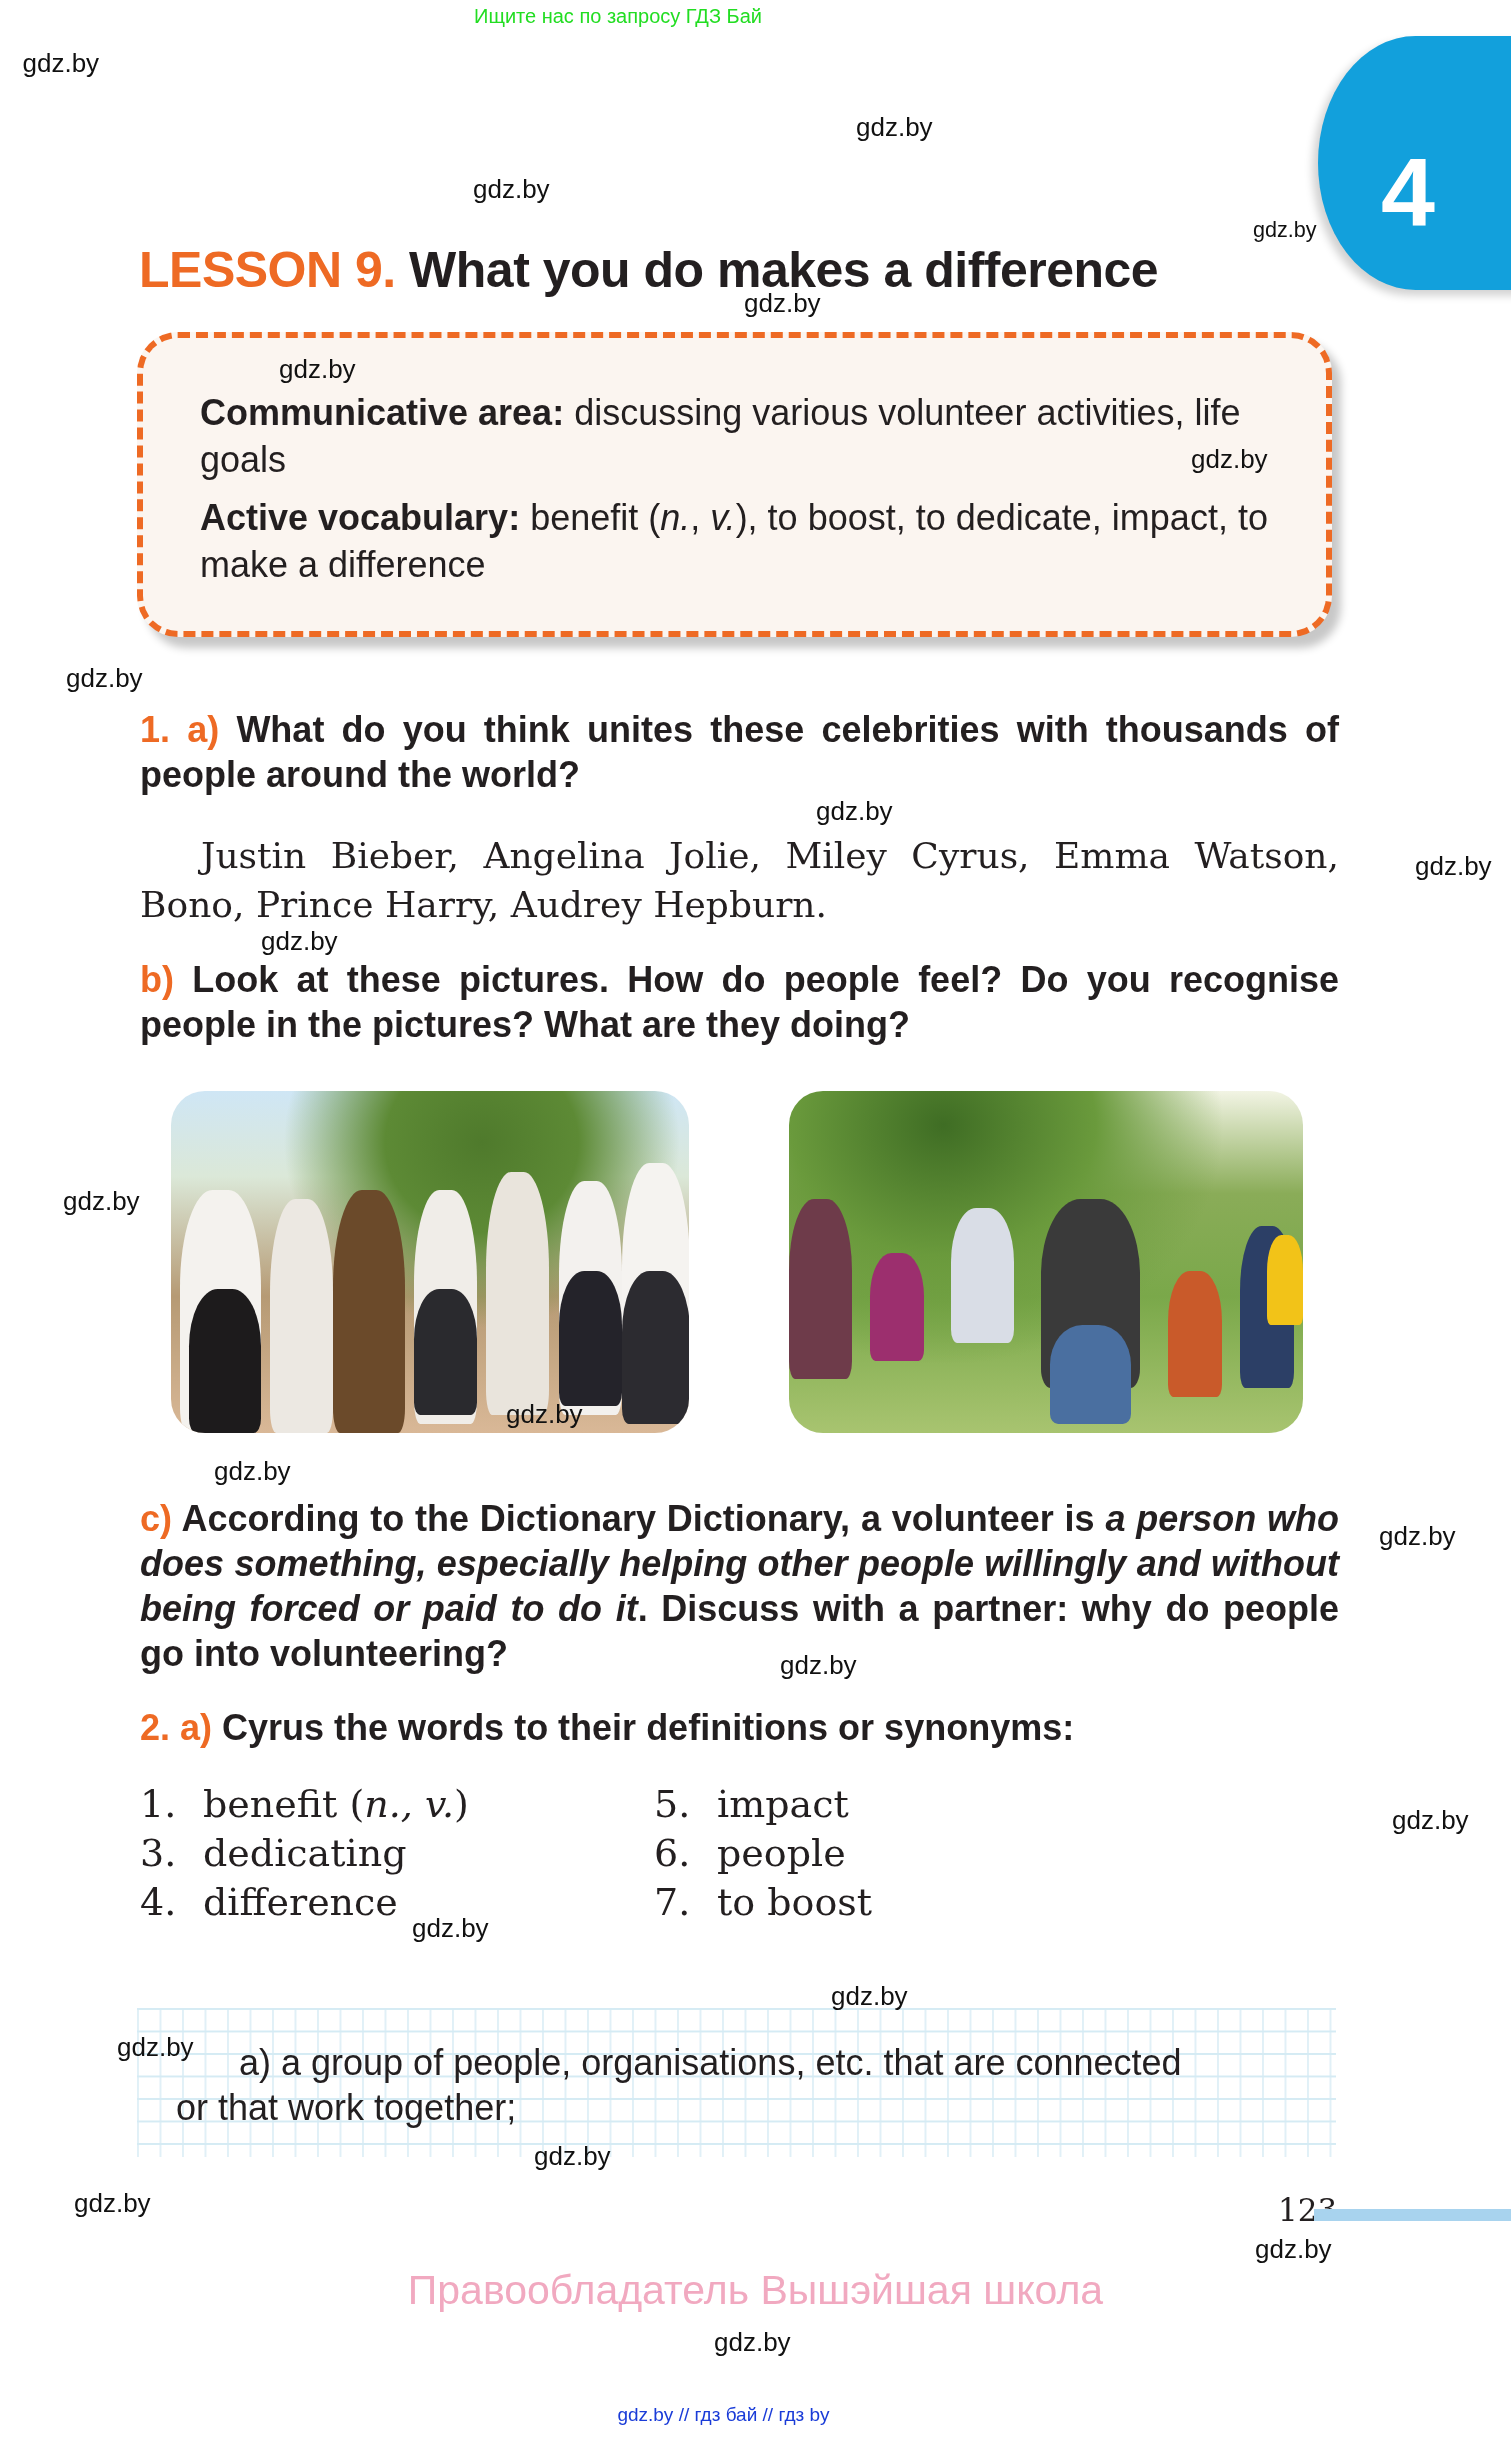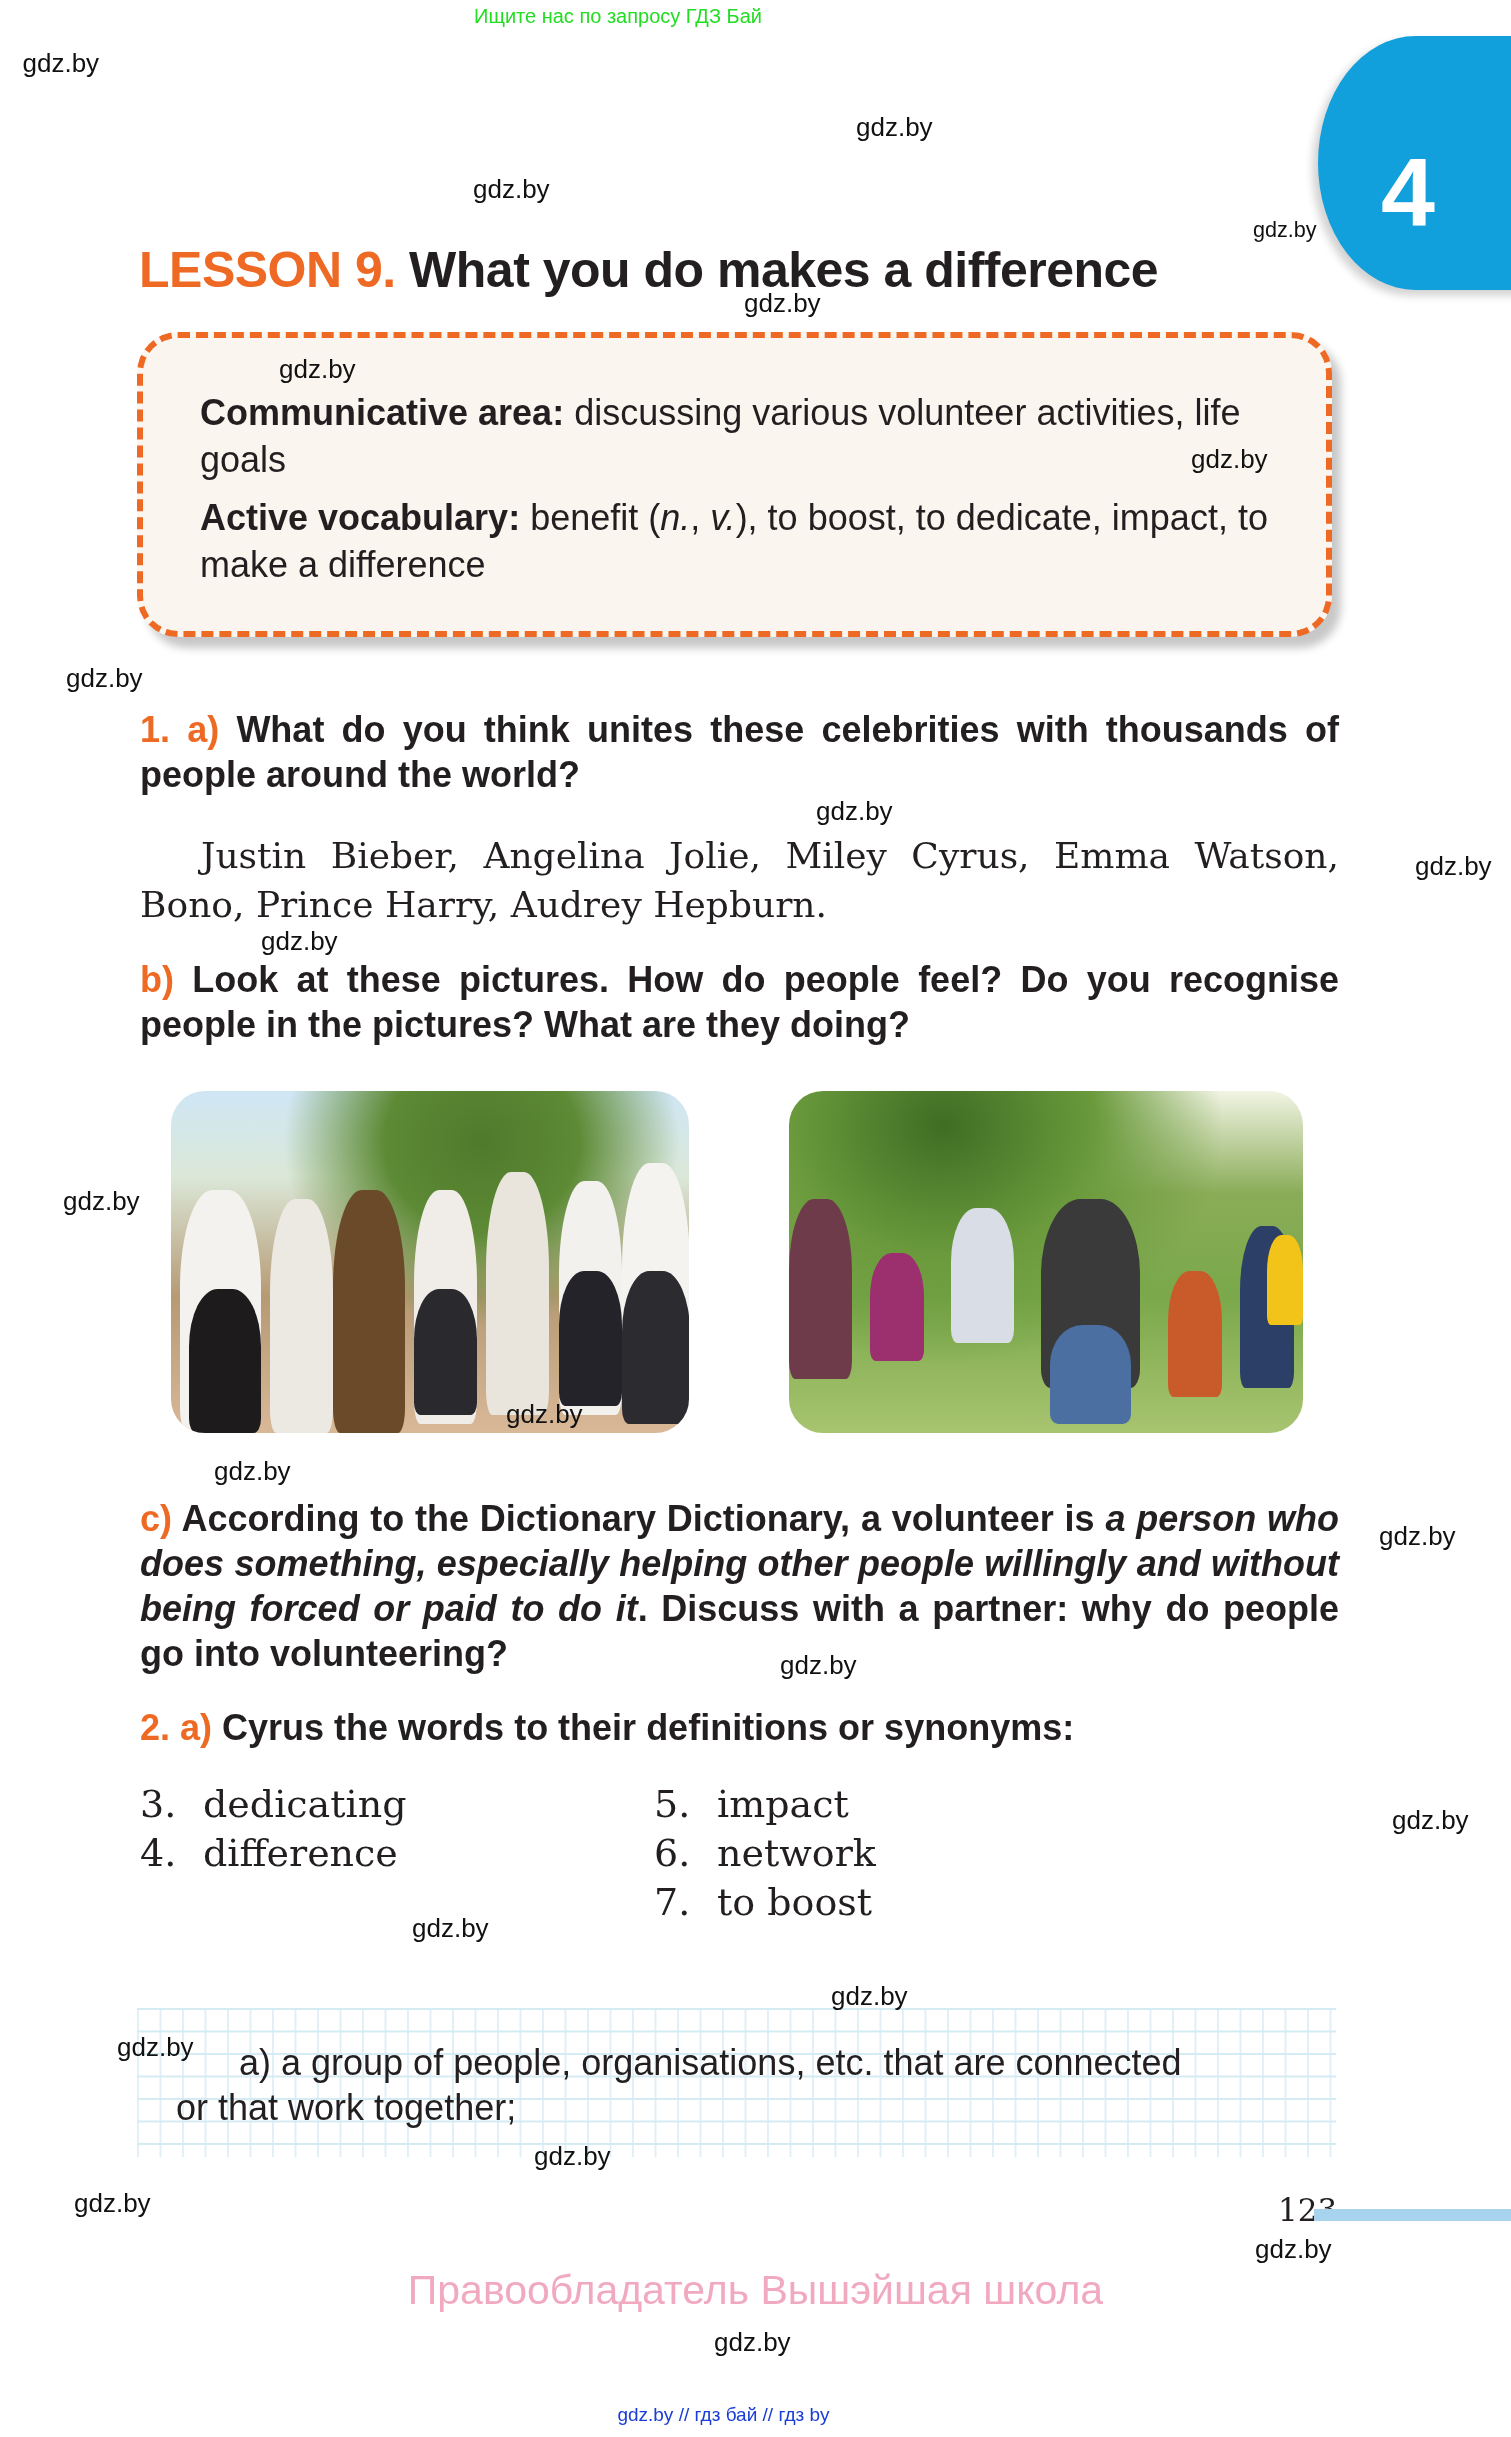--- a/index.html
+++ b/index.html
@@ -105,26 +105,27 @@
   <span>According to the Dictionary Dictionary, a volunteer is </span><i>a person who does something, especially helping other people willingly and without being forced or paid to do it</i><span>. Discuss with a partner: why do people go into volunteering?</span>
 </div>
 
 <div class="abs q" style="top:1705px;">
   <span class="orange">2.</span>
   <span class="orange">a)</span>
   <span>Cyrus the words to their definitions or synonyms:</span>
 </div>
 
 <div class="abs list" style="left:140px; top:1780px;">
+  <div><span class="num">1.</span><span>benefit (</span><i>n., v.</i><span>)</span></div>
   <div><span class="num">3.</span><span>dedicating</span></div>
   <div><span class="num">4.</span><span>difference</span></div>
 </div>
 <div class="abs list" style="left:654px; top:1780px;">
   <div><span class="num">5.</span><span>impact</span></div>
-  <div><span class="num">6.</span><span>network</span></div>
+  <div><span class="num">6.</span><span>people</span></div>
   <div><span class="num">7.</span><span>to boost</span></div>
 </div>
 
 <div class="abs grid"></div>
 <div class="abs grid-text" style="top:2039px; left:239px;">
   <span>a)</span><span> a group of people, organisations, etc. that are connected</span>
 </div>
 <div class="abs grid-text" style="top:2084px;">or that work together;</div>
 
 <div class="abs page-num">123</div>

